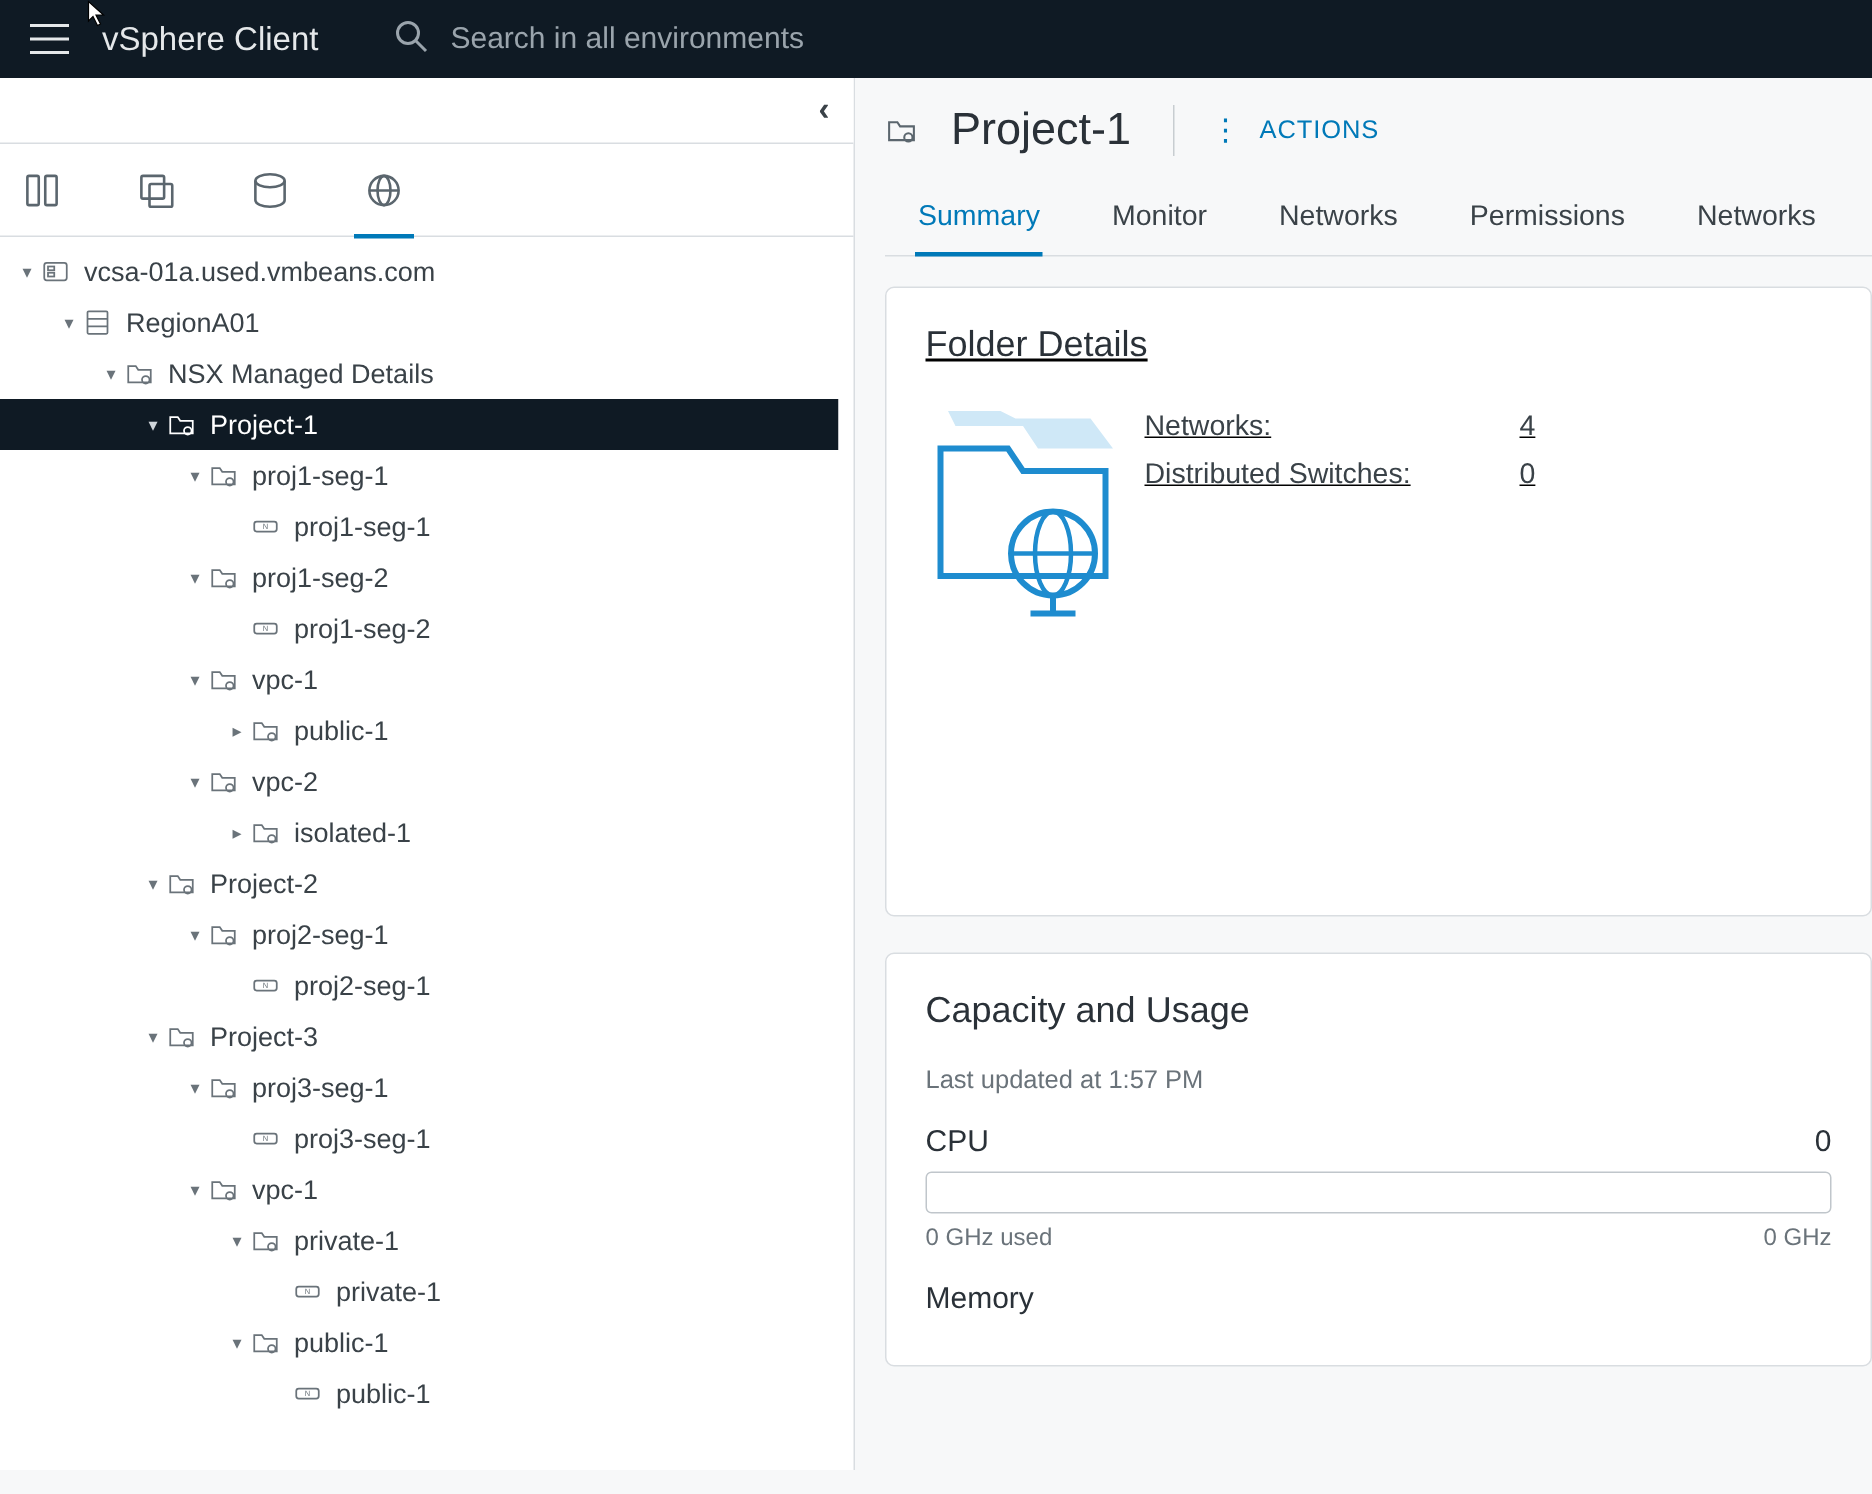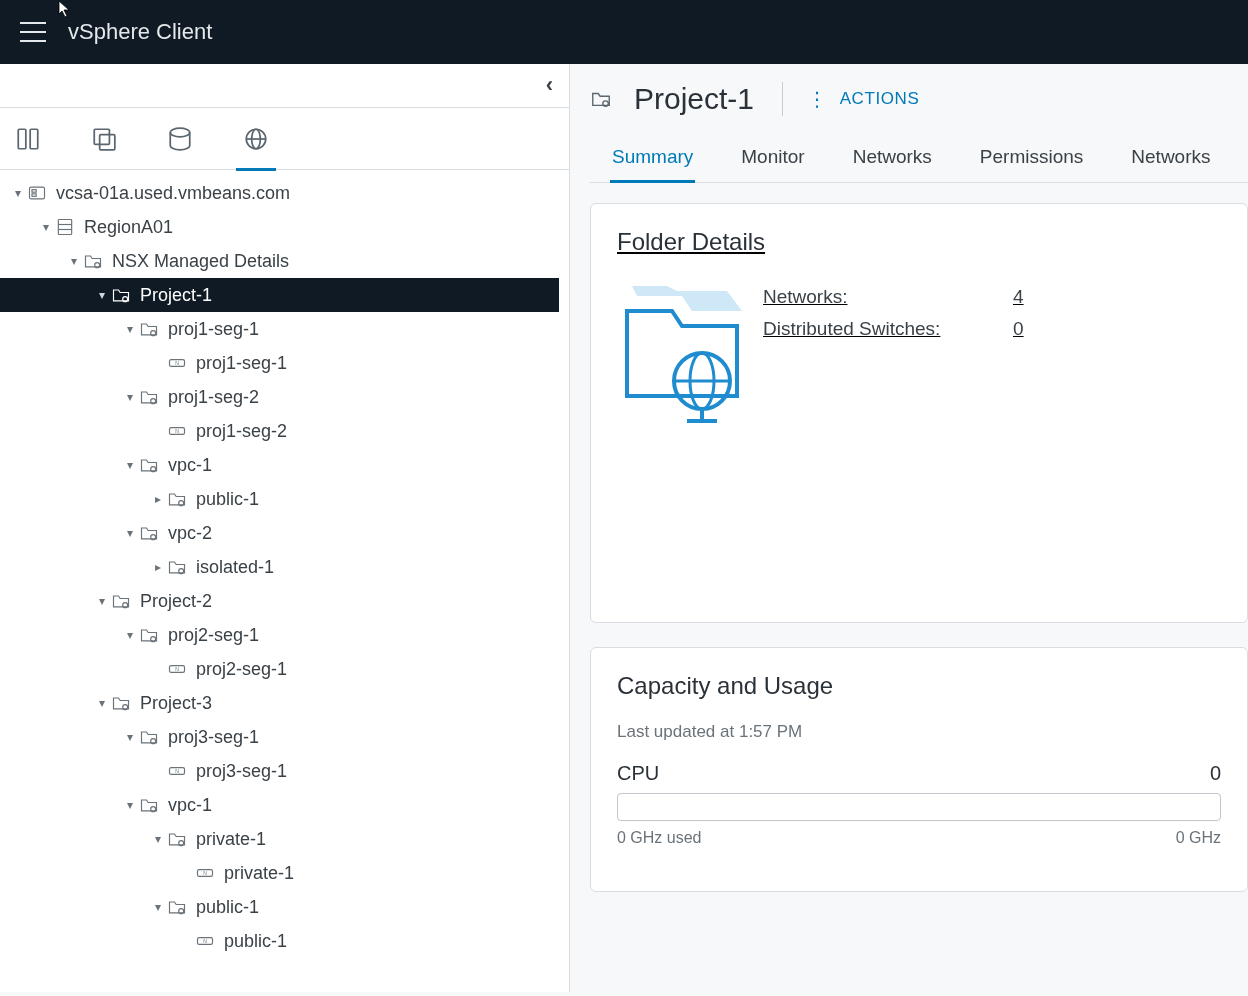--- a/index.html
+++ b/index.html
@@ -1,17 +1,17 @@
 <!DOCTYPE html>
 <html><head>
 <meta charset="utf-8">
 <style>
   * { box-sizing: border-box; margin: 0; padding: 0; }
   html, body { width: 1248px; height: 996px; font-family: "Segoe UI", Arial, sans-serif; overflow: hidden; background:#f7f8f9; }
-  .topbar { height:64px; background:#0f1a24; display:flex; align-items:center; padding:0 20px; color:#e5e8ea; }
+  .topbar { height:52px; background:#0f1a24; display:flex; align-items:center; padding:0 20px; color:#e5e8ea; }
   .hamburger { width:26px; height:20px; display:flex; flex-direction:column; justify-content:space-between; cursor:pointer; margin-right:22px;}
   .hamburger span { height:2px; background:#e5e8ea; display:block; }
   .app-title { font-size:22px; font-weight:500; color:#e5e8ea; }
   .search-wrap { display:flex; align-items:center; margin-left:50px; color:#9aa4ac; }
   .search-icon svg { width:24px; height:24px; stroke:#9aa4ac; fill:none; stroke-width:2; }
   .search-input { background:transparent; border:none; outline:none; color:#bcc4ca; font-size:20px; margin-left:14px; width:420px; }
   .search-input::placeholder { color:#9aa4ac; }
   .cursor { position:absolute; top:0; left:58px; width:14px; height:18px; pointer-events:none; }
 
   .body-row { display:flex; height:928px; }
@@ -86,20 +86,29 @@
     <path d="M1 1 L1 14 L4 11 L7 17 L9 16 L6 10 L11 10 Z" fill="white" stroke="black" stroke-width="0.8"></path>
   </svg>
 
 <div class="topbar">
   <div class="hamburger">
       <span></span>
       <span></span>
       <span></span>
     </div>
   <div class="app-title">vSphere Client</div>
+  <div class="search-wrap">
+    <span class="search-icon">
+      <svg viewBox="0 0 24 24">
+          <circle cx="10" cy="10" r="7"></circle>
+          <line x1="15" y1="15" x2="22" y2="22"></line>
+        </svg>
+    </span>
+    <input class="search-input" placeholder="Search in all environments" style="">
+  </div>
 </div>
 
 <div class="body-row">
 
   <div class="left">
     <div class="left-topstrip">
       <span class="collapse-btn">‹</span>
     </div>
     <div class="nav-icons">
       <span class="nicon">
@@ -438,16 +447,19 @@
         <div class="sub">Last updated at 1:57 PM</div>
         <div class="metric-label">
           <span>CPU</span>
           <span>0</span>
         </div>
         <div class="bar"></div>
         <div class="bar-foot">
           <span>0 GHz used</span>
           <span>0 GHz</span>
         </div>
+        <div class="metric-label">
+          <span>Memory</span>
+        </div>
       </div>
     </div>
   </div>
 </div>
 
 </body></html>

